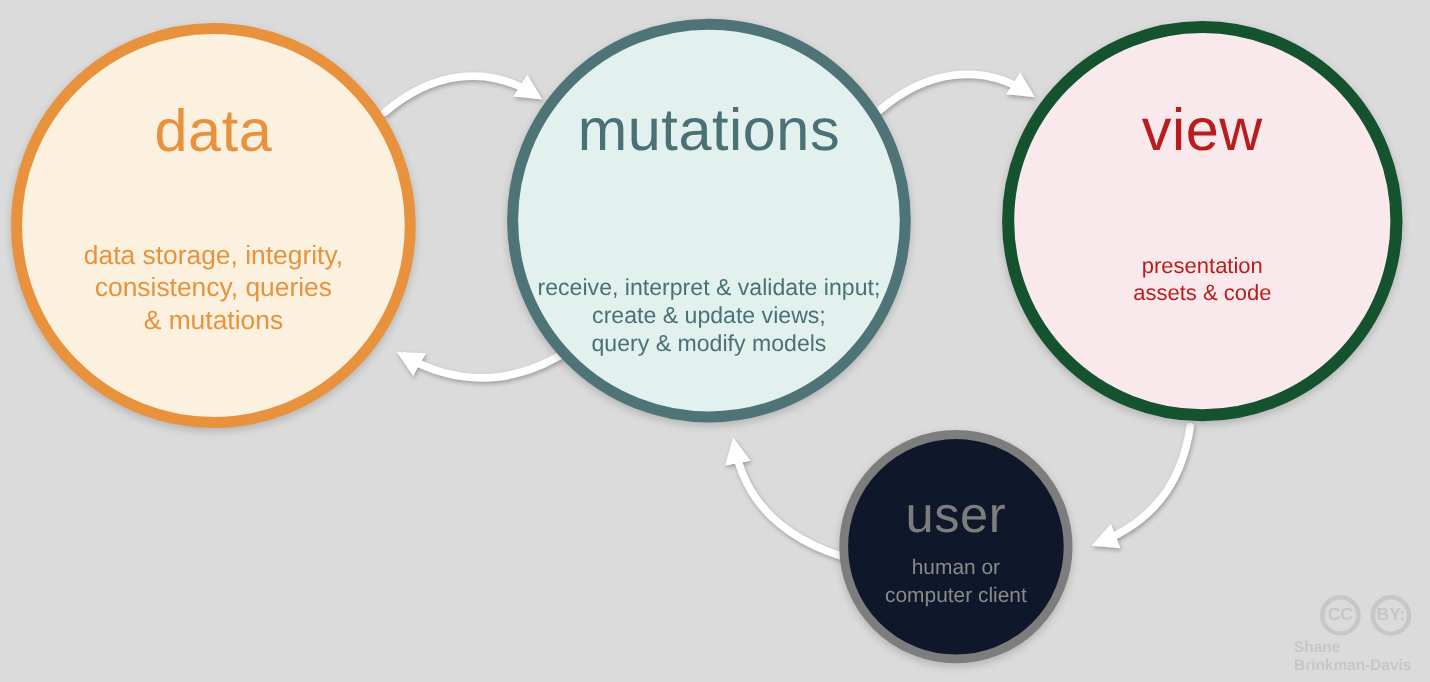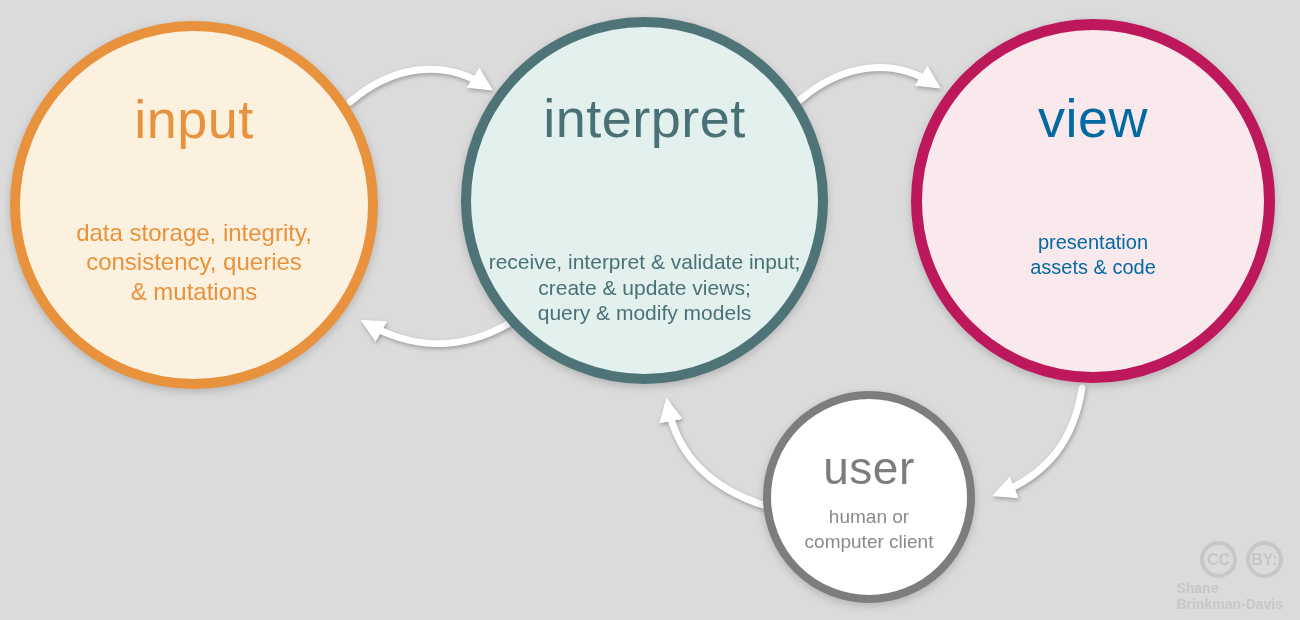--- a/index.html
+++ b/index.html
@@ -67,32 +67,32 @@
     border: 10px solid #4E7478;
     background: #E2F0EE;
     color: #4A7176;
   }
   .node-controller .node-title { top: 60px; }
   .node-controller .node-desc  { top: 191px; font-size: 21px; line-height: 1.22; margin-top: 31px; }
 
   .node-view {
     left: 911px; top: 19px;
     width: 364px; height: 364px;
-    border: 11px solid #be185d;
+    border: 11px solid #14532d;
     background: #FAE9EC;
-    color: #0369a1;
+    color: #b91c1c;
   }
   .node-view .node-title { top: 57px; }
   .node-view .node-desc  { top: 200px; font-size: 20px; line-height: 1.25; }
 
   .node-user {
     left: 763px; top: 391px;
     width: 212px; height: 212px;
     border: 8px solid #7D7D7D;
-    background: #ffffff;
+    background: #0f172a;
     color: #7D7D7D;
   }
   .node-user .node-title { top: 42px; font-size: 46px; }
   .node-user .node-desc  { top: 106px; font-size: 19px; line-height: 1.3; color: #8A8A8A; text-align: center; }
 
   
   .attribution {
     position: absolute;
     right: 17px;
     bottom: 8px;
@@ -137,28 +137,28 @@
       </marker>
     </defs>
     <path class="flow" d="M 350 102 C 392 66, 442 58, 486 86" marker-end="url(#ah)"></path>
     <path class="flow" d="M 800 100 C 842 64, 892 57, 934 84" marker-end="url(#ah)"></path>
     <path class="flow" d="M 508 324 C 462 350, 414 350, 368 324" marker-end="url(#ah)"></path>
     <path class="flow" d="M 766 506 C 716 490, 678 460, 668 406" marker-end="url(#ah)"></path>
     <path class="flow" d="M 1082 388 C 1074 440, 1048 474, 1000 493" marker-end="url(#ah)"></path>
   </svg>
 
   <div class="node node-model">
-    <div class="node-title">input</div>
+    <div class="node-title">data</div>
     <div class="node-desc">data storage, integrity,
 consistency, queries
 &amp; mutations</div>
   </div>
 
   <div class="node node-controller">
-    <div class="node-title">interpret</div>
+    <div class="node-title">mutations</div>
     <div class="node-desc">receive, interpret &amp; validate input;
 create &amp; update views;
 query &amp; modify models</div>
   </div>
 
   <div class="node node-view">
     <div class="node-title">view</div>
     <div class="node-desc">presentation
 assets &amp; code</div>
   </div>

